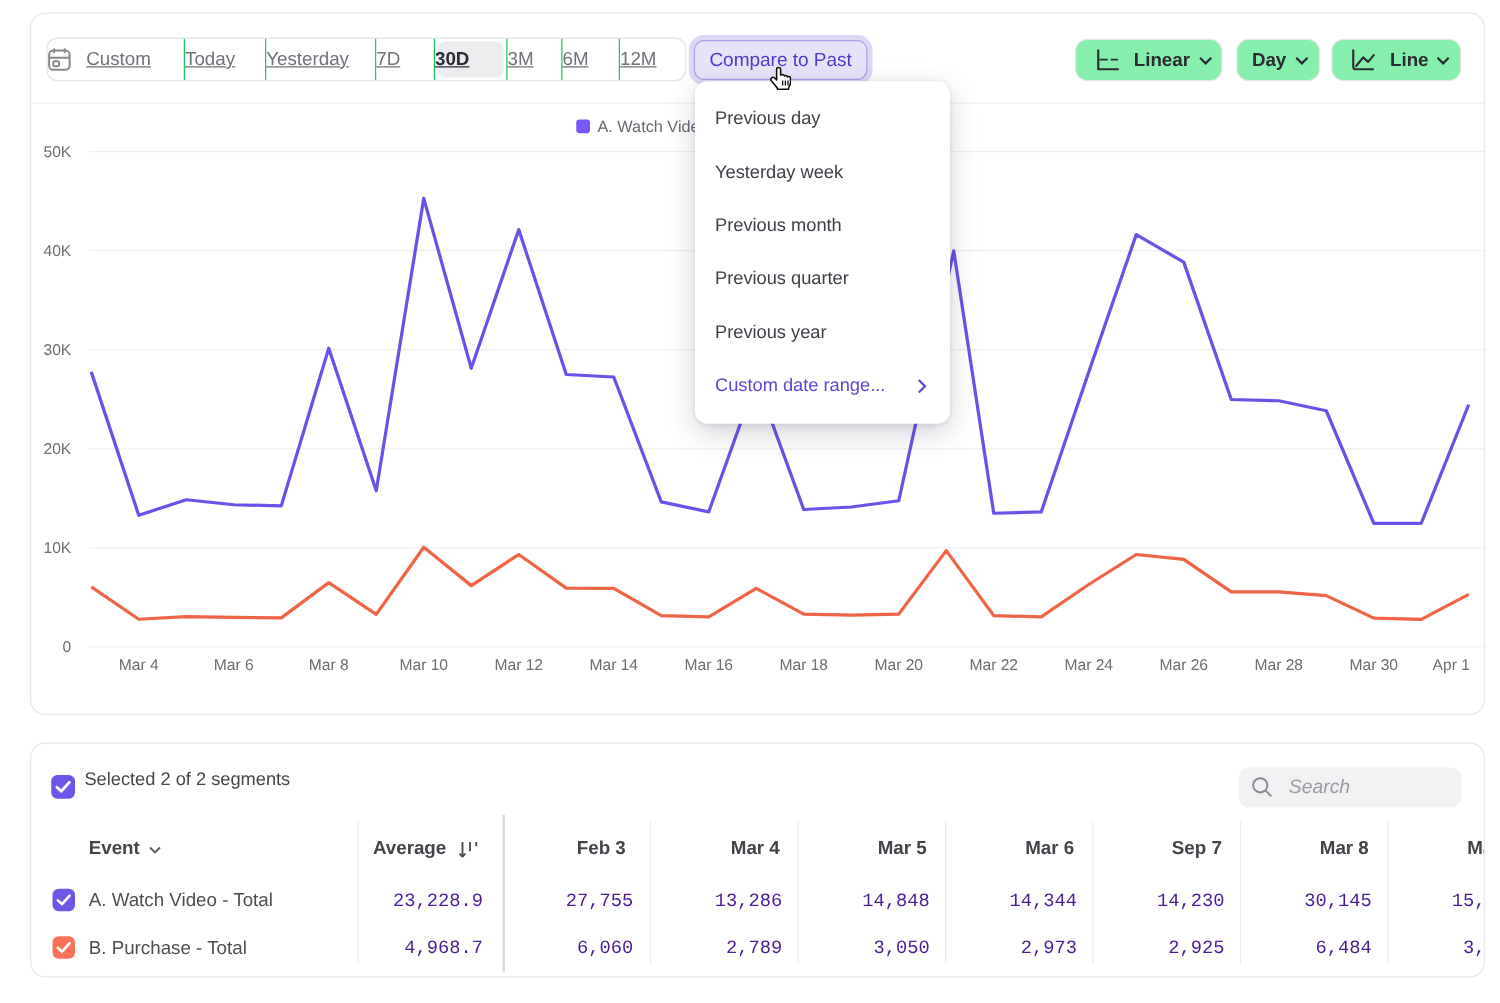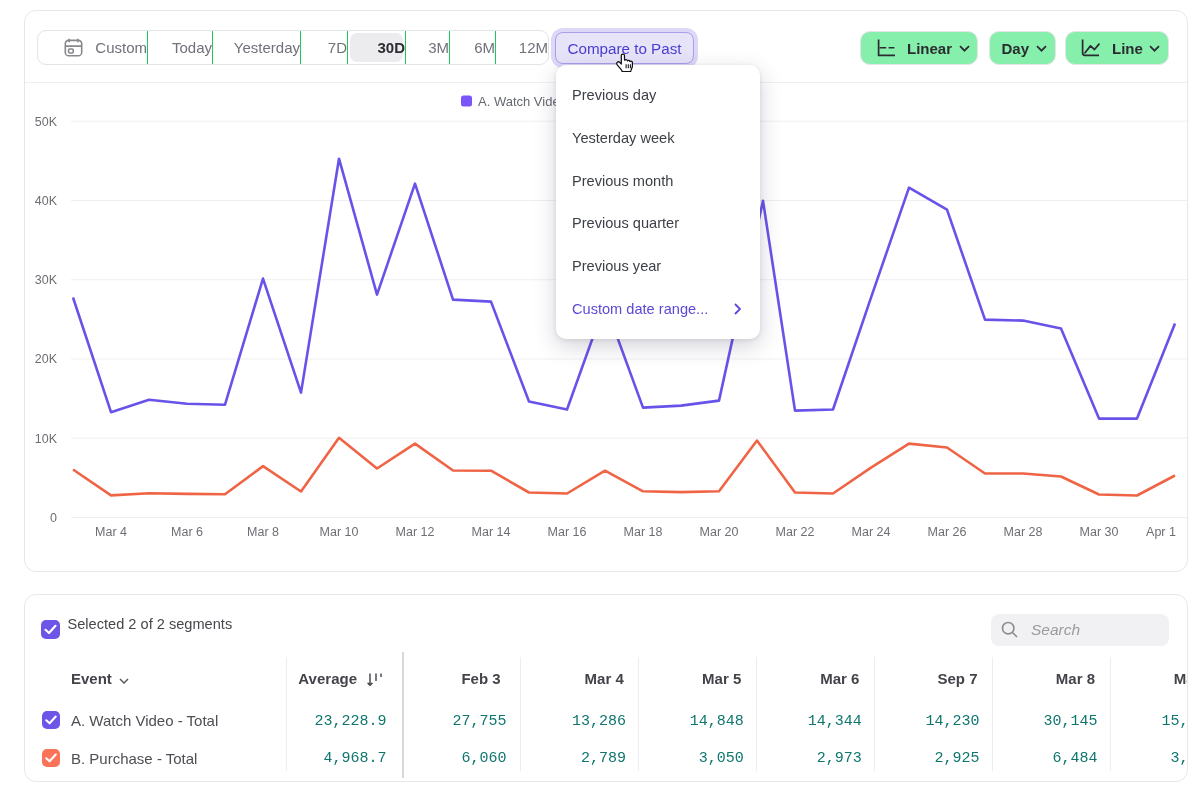--- a/index.html
+++ b/index.html
@@ -2,21 +2,21 @@
 <html><head>
 <meta charset="utf-8">
 <style>
 * { margin:0; padding:0; box-sizing:border-box; }
 html,body { width:1200px; height:802px; background:#fff; font-family:"Liberation Sans",sans-serif; overflow:hidden; }
 .card { position:absolute; background:#fff; border:1px solid #e7e7ea; border-radius:12px; }
 #card1 { left:24px; top:10px; width:1164px; height:562px; }
 #card2 { left:24px; top:594px; width:1164px; height:188px; overflow:hidden; }
 #toolbar { position:absolute; left:0; top:0; width:100%; height:72px; border-bottom:1px solid #f0f0f2; }
 #seg { position:absolute; left:12px; top:19px; height:35px; display:flex; align-items:stretch; border:1px solid #e4e4e7; border-radius:9px; background:#fff; }
-.segitem { display:flex; align-items:center; justify-content:flex-end; font-size:15px; color:#70717a; position:relative; }
+.segitem { display:flex; align-items:center; justify-content:flex-start; font-size:15px; color:#70717a; position:relative;text-decoration:underline; }
 .segitem + .segitem { border-left:1px solid #22c55e; }
 .seg-sel { font-weight:bold; color:#2c2d32; }
 .seg-sel .selbg { position:absolute; left:2px; right:2px; top:2px; bottom:2px; background:#ececee; border-radius:7px; z-index:0; }
 .seg-sel span { position:relative; z-index:1; }
 #cmpbtn { position:absolute; left:530px; top:21px; width:139px; height:32px; background:#e7e3f9; border:1px solid #ab9fec; border-radius:8px; box-shadow:0 0 0 4px #ded8f7; color:#4a3dd2; font-size:15.2px; font-weight:500; display:flex; align-items:center; justify-content:center; }
 .rbtn { position:absolute; top:20px; height:34px; background:#86efac; border:1px solid #e5e5e8; border-radius:10px; display:flex; align-items:center; font-size:15px; color:#2b2c31; font-weight:600; }
 #chartsvg { position:absolute; left:0; top:72px; }
 #menu { position:absolute; left:556px; top:65px; width:204px; height:274px; background:#fff; border-radius:10px; box-shadow:0 7px 22px rgba(55,55,85,0.22), 0 1px 4px rgba(55,55,85,0.12); z-index:50; padding-top:8.6px; }
 .mitem { height:42.8px; display:flex; align-items:center; padding-left:16px; font-size:14.6px; color:#3c3f46; }
 .mlast { color:#5a49d8; position:relative; }
@@ -24,21 +24,21 @@
 
 #selrow { position:absolute; left:0; top:0; width:100%; height:56px; }
 .cbx { position:absolute; border-radius:5px; }
 #selrow .cbx { left:15.5px; top:25px; width:19px; height:19px; background:#6d55e8; }
 #seltext { position:absolute; left:42.5px; top:21px; font-size:14.6px; color:#46474c; }
 #search { position:absolute; left:966px; top:19px; width:178px; height:32px; background:#f1f1f3; border-radius:8px; }
 #search span { position:absolute; left:40px; top:7px; font-size:15.5px; color:#9a9ba1;font-style:italic; }
 .vsep { position:absolute; width:1px; top:62px; height:114px; background:#ededf0; }
 .vsep-dark { position:absolute; width:2px; top:57px; height:126px; background:#d8d8dc; }
 .th { position:absolute; top:75px; font-size:15px; font-weight:bold; color:#43444a; white-space:nowrap; }
-.num { position:absolute; font-family:"Liberation Mono",monospace; font-size:15px; color:#0f766e; white-space:nowrap; }
+.num { position:absolute; font-family:"Liberation Mono",monospace; font-size:15px; color:#4c1d95; white-space:nowrap; }
 .rowlabel { position:absolute; font-size:15px; color:#4e4f55; white-space:nowrap; }
 .r-align { transform:translateX(-100%); }
 </style>
 </head>
 <body>
 <div id="card1" class="card">
   <div id="toolbar">
     <div id="seg">
       <div class="segitem" style="width:109px;">
         <svg width="19" height="19" viewBox="0 0 19 19" fill="none" stroke="#87878d" stroke-width="1.6" style="margin-right:12px;">

